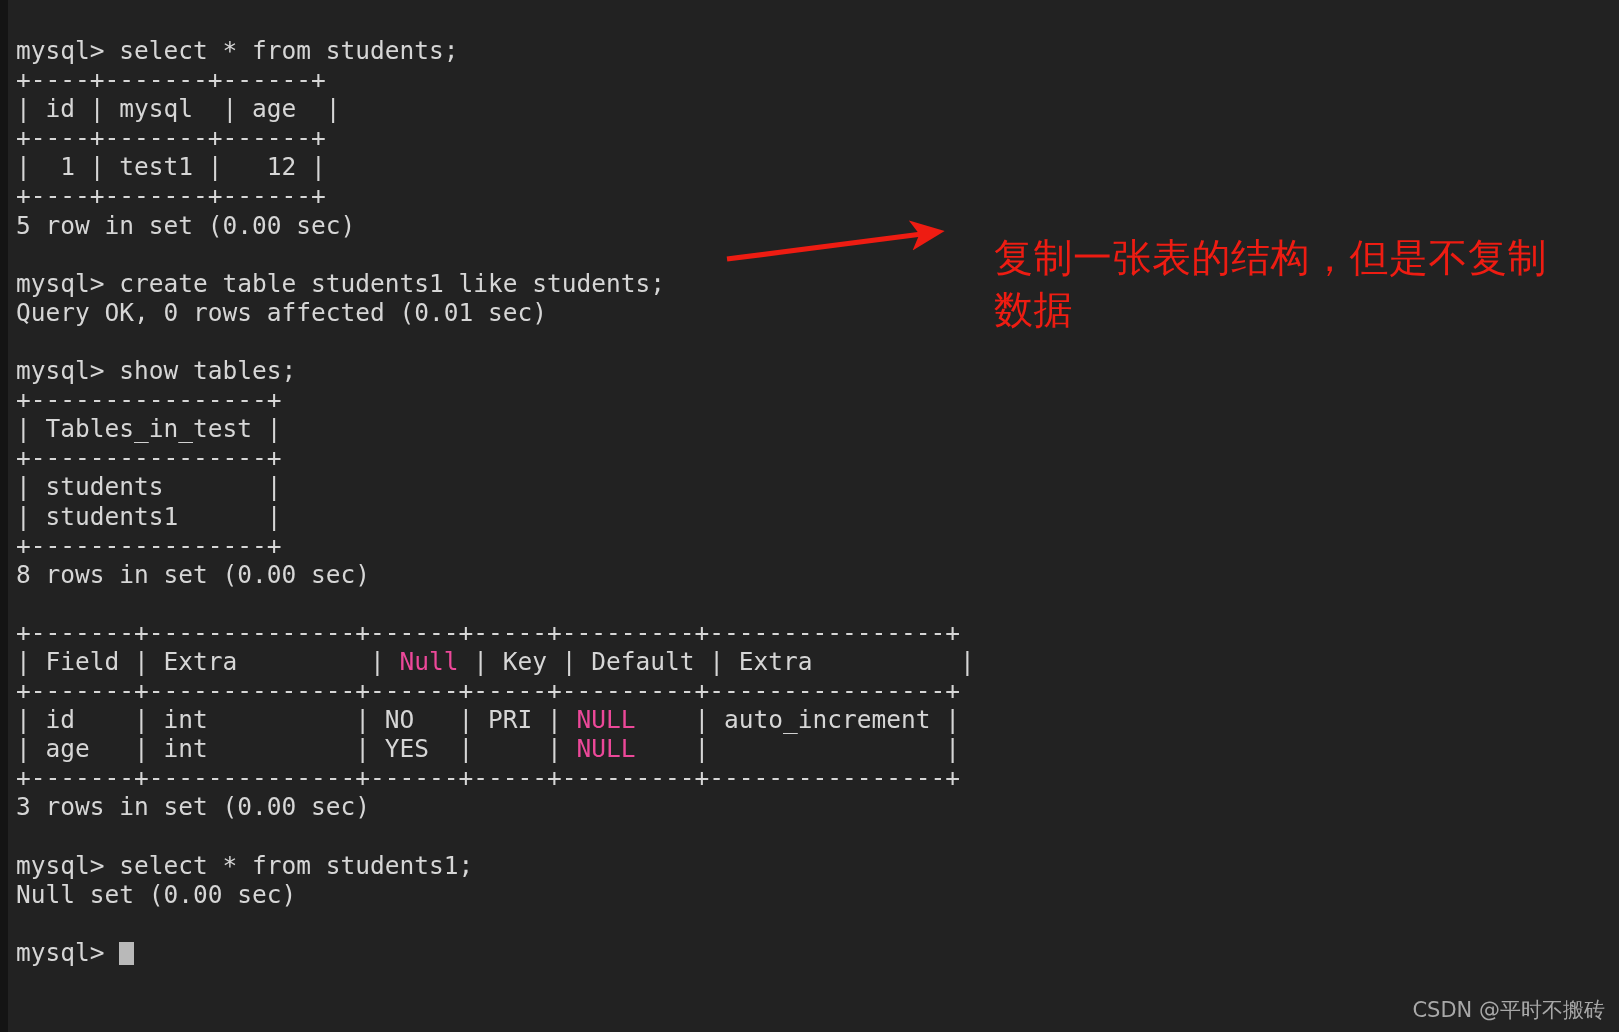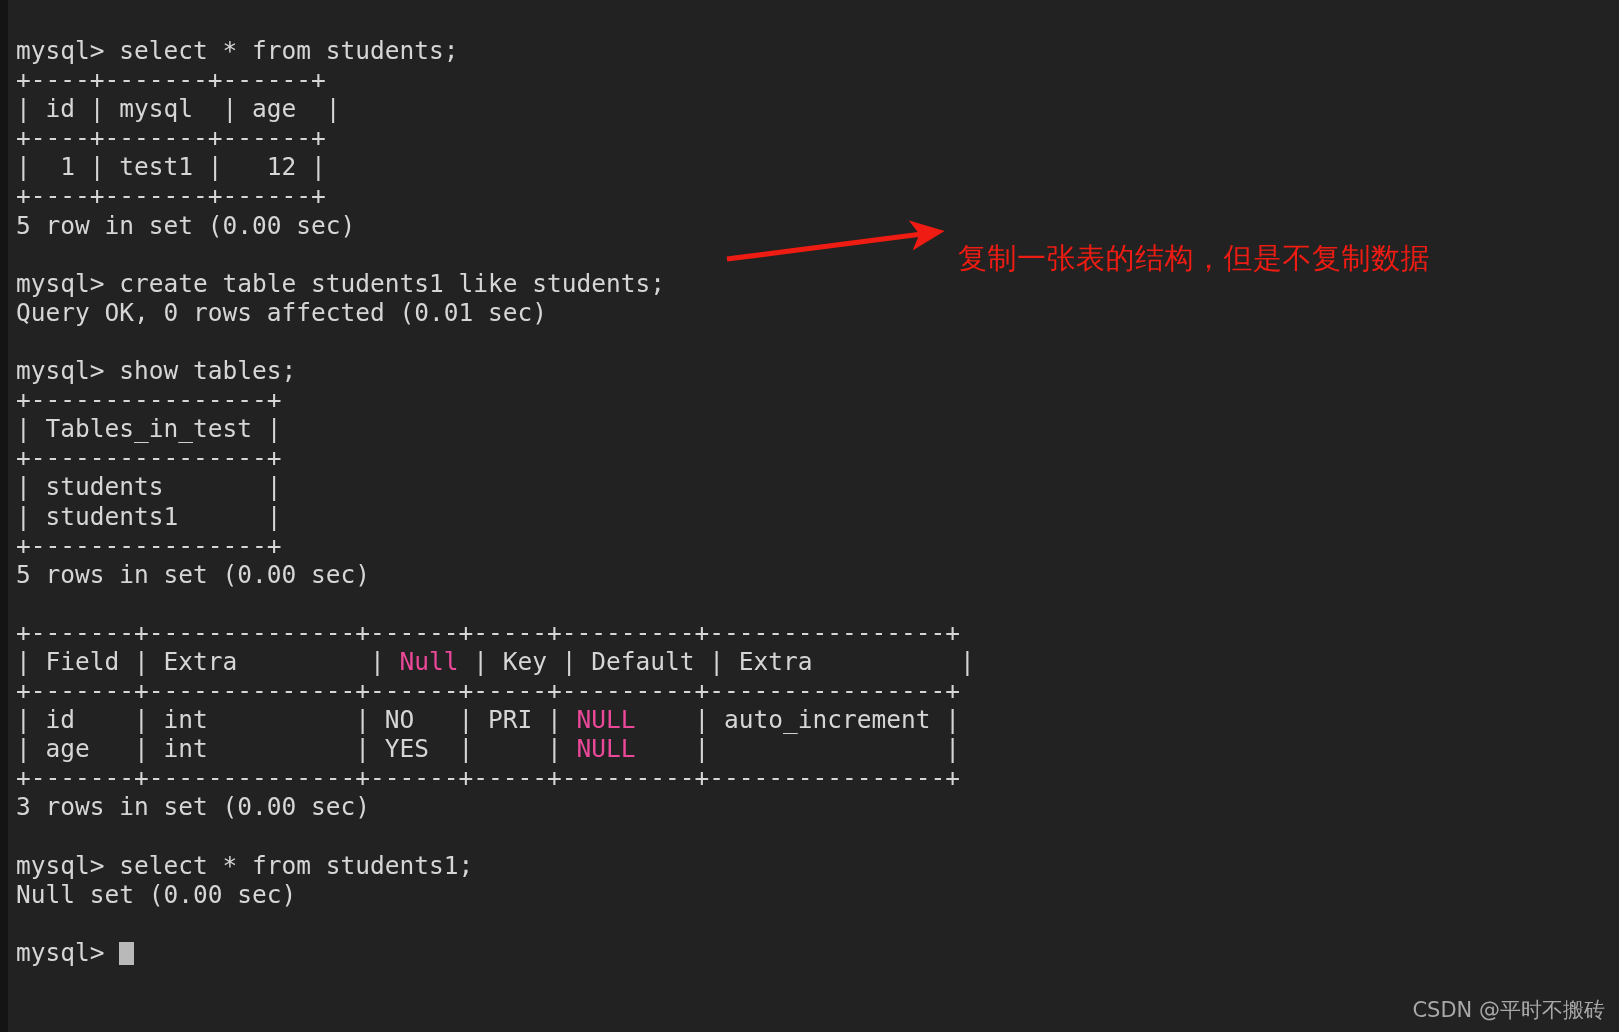--- a/index.html
+++ b/index.html
@@ -55,27 +55,27 @@
     position: absolute;
     left: 700px;
     top: 205px;
     width: 260px;
     height: 80px;
     z-index: 5;
     pointer-events: none;
   }
   #annotation-text {
     position: absolute;
-    left: 958px;
+    left: 994px;
     top: 232px;
     width: 560px;
     z-index: 5;
     color: #ee1c12;
     font-family: Liberation Serif, serif;
-    font-size: 29px;
+    font-size: 39px;
     line-height: 52px;
     font-weight: 400;
     letter-spacing: 0.5px;
   }
   #watermark {
     position: absolute;
     right: 14px;
     bottom: 8px;
     z-index: 6;
     color: #b4b4b4;
@@ -105,21 +105,21 @@
       <div class="line"><span>mysql&gt; create table students1 like students;</span></div>
       <div class="line"><span>Query OK, 0 rows affected (0.01 sec)</span></div>
       <div class="line blank"><span> </span></div>
       <div class="line"><span>mysql&gt; show tables;</span></div>
       <div class="line"><span>+----------------+</span></div>
       <div class="line"><span>| Tables_in_test |</span></div>
       <div class="line"><span>+----------------+</span></div>
       <div class="line"><span>| students       |</span></div>
       <div class="line"><span>| students1      |</span></div>
       <div class="line"><span>+----------------+</span></div>
-      <div class="line"><span>5 rows in set (0.00 sec)</span></div>
+      <div class="line"><span>8 rows in set (0.00 sec)</span></div>
       <div class="line blank"><span> </span></div>
       <div class="line"><span>+-------+--------------+------+-----+---------+----------------+</span></div>
       <div class="line"><span>| Field | Extra         | </span><span class="nullword">Null</span><span> | Key | Default | Extra          |</span></div>
       <div class="line"><span>+-------+--------------+------+-----+---------+----------------+</span></div>
       <div class="line"><span>| id    | int          | NO   | PRI | </span><span class="nullword">NULL</span><span>    | auto_increment |</span></div>
       <div class="line"><span>| age   | int          | YES  |     | </span><span class="nullword">NULL</span><span>    |                |</span></div>
       <div class="line"><span>+-------+--------------+------+-----+---------+----------------+</span></div>
       <div class="line"><span>3 rows in set (0.00 sec)</span></div>
       <div class="line blank"><span> </span></div>
       <div class="line"><span>mysql&gt; select * from students1;</span></div>

